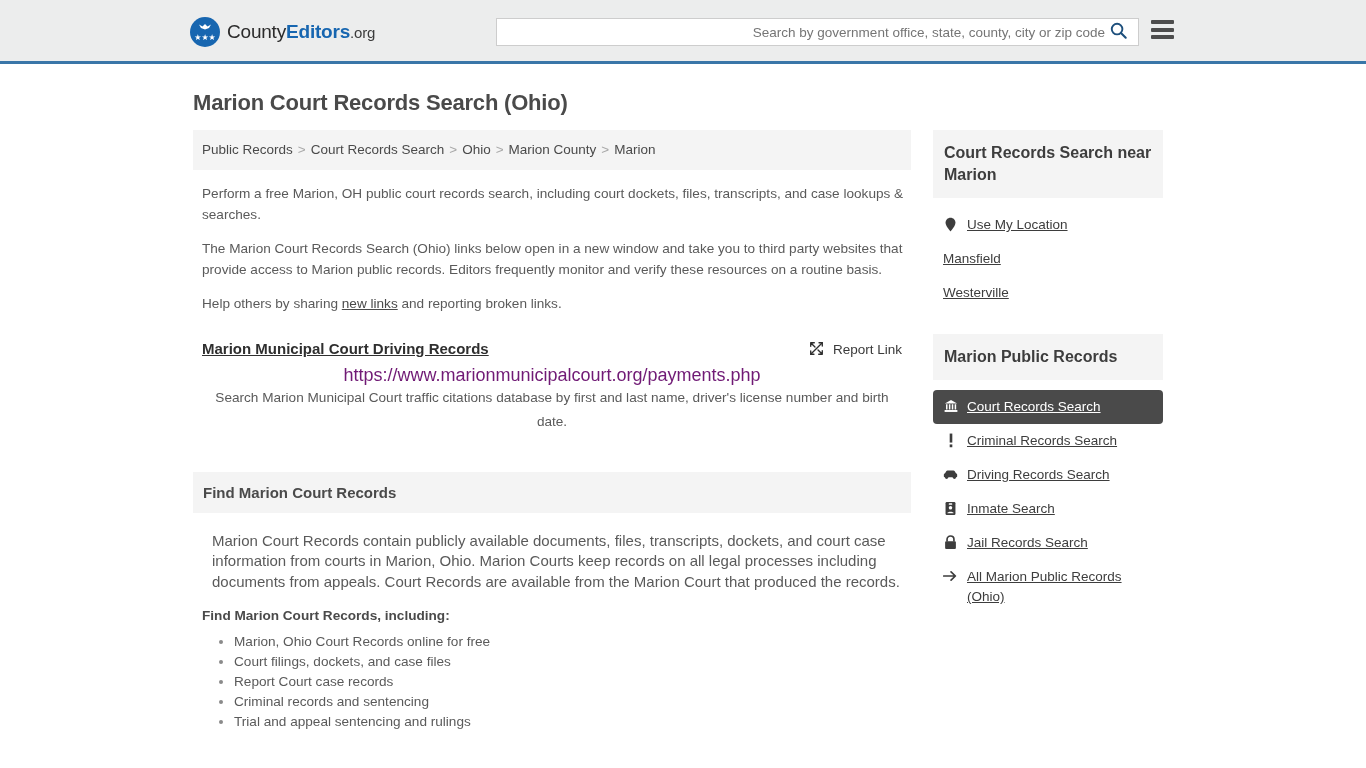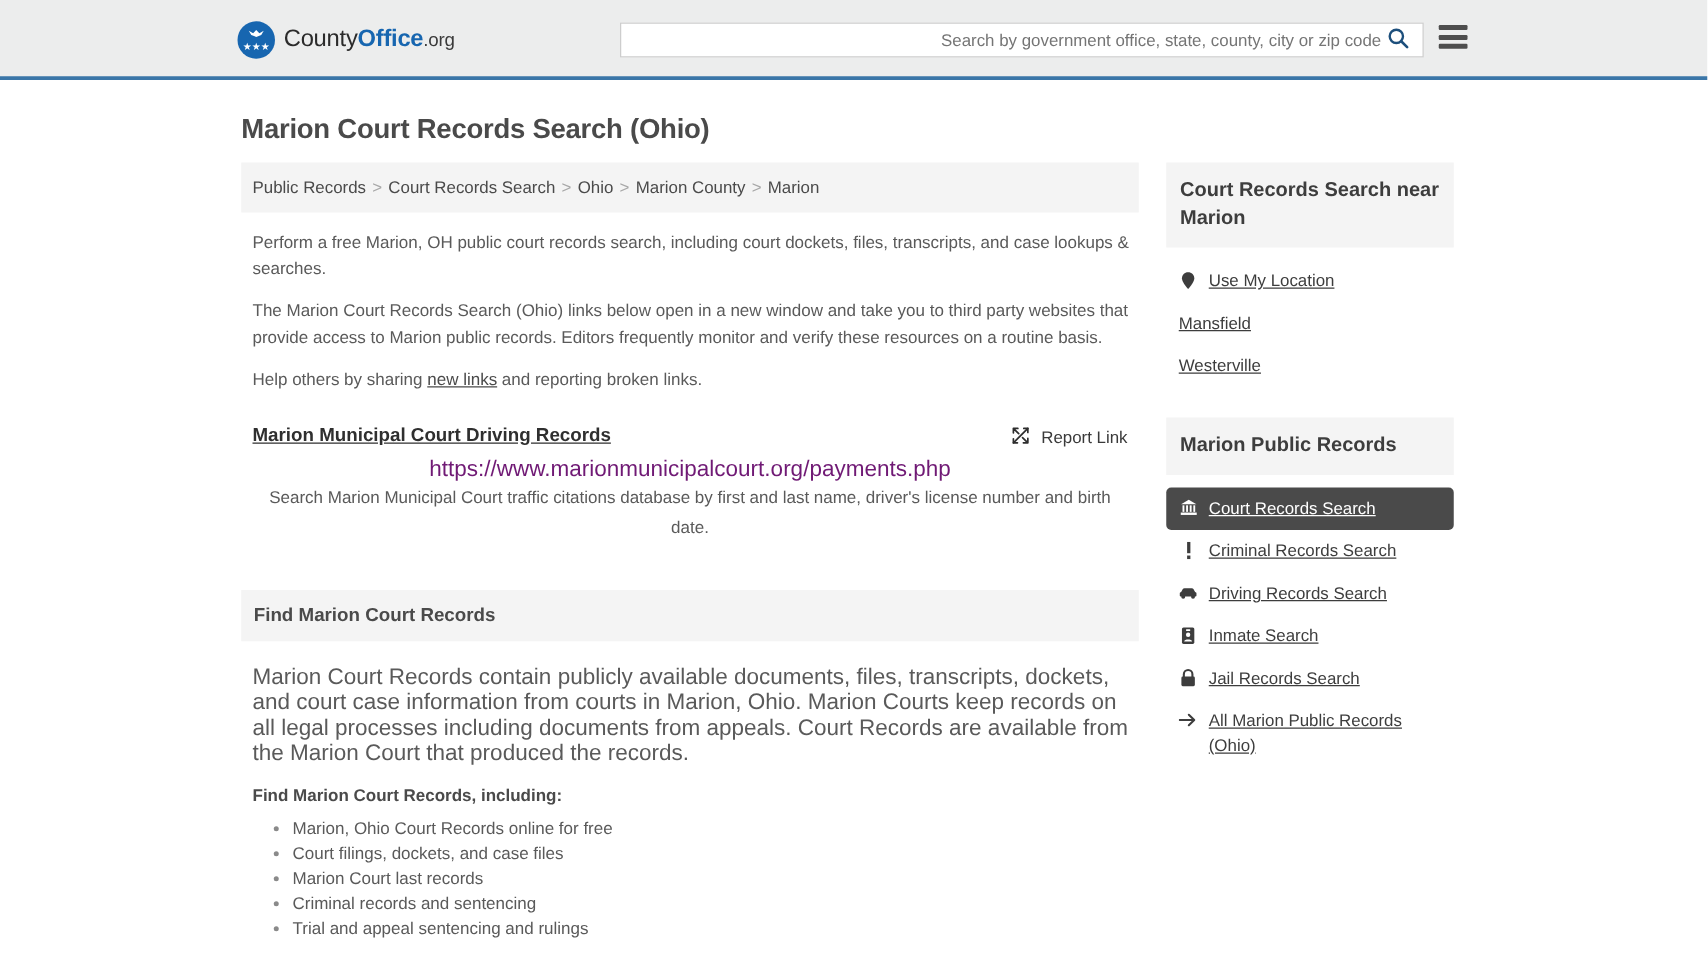--- a/index.html
+++ b/index.html
@@ -219,24 +219,24 @@
   .section-head {
     background: #f4f4f4;
     padding: 12px 10px;
     margin: 38px 0 0 0;
     font-size: 15px;
     font-weight: bold;
     color: #4a4a4a;
   }
   .section-body { padding: 0 6px 0 9px; }
   .section-p {
-    font-size: 18px;
+    font-size: 15px;
     line-height: 20.5px;
     color: #5a5a5a;
-    margin: 18px 0 14px 0;
+    margin: 18px 0 14px 10px;
   }
   .list-lead {
     font-size: 13.6px;
     font-weight: bold;
     color: #4a4a4a;
     margin: 0 0 6px 0;
     line-height: 20px;
   }
   ul.bullets {
     margin: 0;
@@ -296,21 +296,21 @@
 
 <div class="site-header">
 
   <a class="brand" href="#">
     <span class="brand-mark">
       <svg class="wing" viewBox="0 0 38 16" xmlns="http://www.w3.org/2000/svg">
         <path d="M19 2 L24 7 L31 3 L27 10 L19 13 L11 10 L7 3 L14 7 Z" fill="#ffffff"></path>
       </svg>
       <span class="stars">★★★</span>
     </span>
-    <span class="brand-text"><span class="county">County</span><span class="bold-blue">Office</span><span class="dotorg">.org</span></span>
+    <span class="brand-text"><span class="county">County</span><span class="bold-blue">Editors</span><span class="dotorg">.org</span></span>
   </a>
 
   <div class="search-wrap">
     <input class="search-input" type="text" placeholder="Search by government office, state, county, city or zip code" style="">
     <button class="search-btn">
       <span>
         <svg width="19" height="19" viewBox="0 0 20 20" xmlns="http://www.w3.org/2000/svg">
           <circle cx="8.5" cy="8.5" r="5.6" fill="none" stroke="#1d4f7c" stroke-width="2"></circle>
           <line x1="12.6" y1="12.6" x2="17.6" y2="17.6" stroke="#1d4f7c" stroke-width="2.2" stroke-linecap="round"></line>
         </svg>
@@ -362,21 +362,21 @@
           <div class="result-desc">Search Marion Municipal Court traffic citations database by first and last name, driver's license number and birth date.</div>
         </div>
 
         <div class="section-head">Find Marion Court Records</div>
         <div class="section-body">
           <p class="section-p">Marion Court Records contain publicly available documents, files, transcripts, dockets, and court case information from courts in Marion, Ohio. Marion Courts keep records on all legal processes including documents from appeals. Court Records are available from the Marion Court that produced the records.</p>
           <p class="list-lead">Find Marion Court Records, including:</p>
           <ul class="bullets">
             <li>Marion, Ohio Court Records online for free</li>
             <li>Court filings, dockets, and case files</li>
-            <li>Marion Court last records</li>
+            <li>Report Court case records</li>
             <li>Criminal records and sentencing</li>
             <li>Trial and appeal sentencing and rulings</li>
           </ul>
         </div>
       </div>
 
       <div class="side-col">
 
         <div class="card">
           <div class="card-head">Court Records Search near Marion</div>

